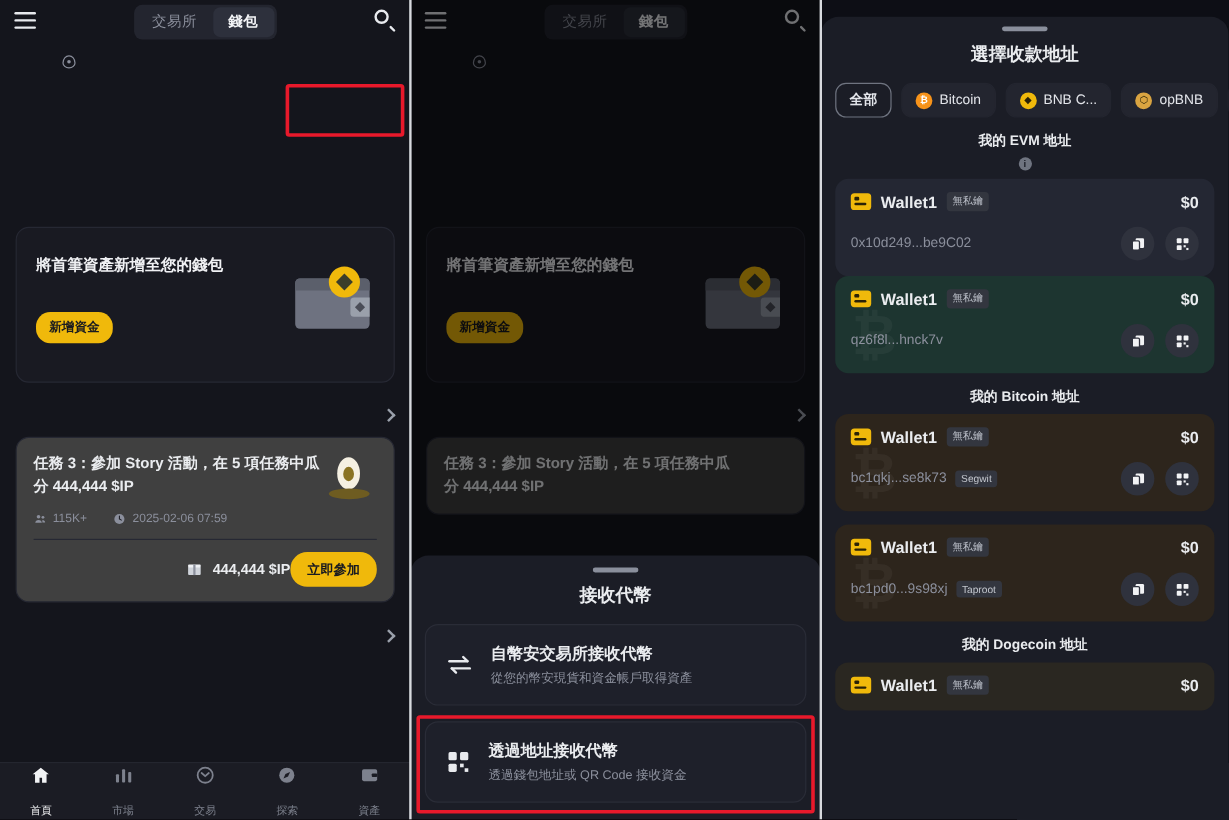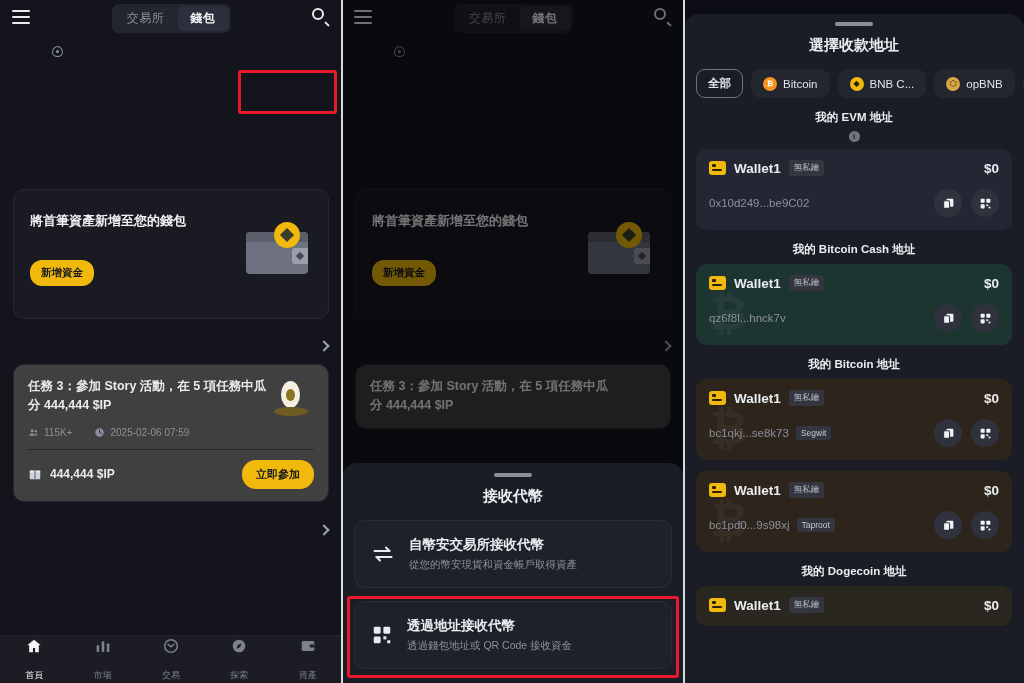--- a/index.html
+++ b/index.html
@@ -63,21 +63,21 @@
 
   .airdrop{ margin:0 13px; border:1px solid #262833; border-radius:11px; padding:12px 14px; background:#404040; }
   .airdrop .ttl{ font-size:12.5px; font-weight:bold; line-height:1.55; width:245px; }
   .adicon{ position:absolute; right:18px; top:14px; width:38px; height:38px; }
   .adicon .ring{ position:absolute; left:9px; top:2px; width:19px; height:27px; background:#f5f0e2; border-radius:50%; }
   .adicon .ring:after{ content:""; position:absolute; left:5px; top:8px; width:9px; height:12px; background:#8a7323; border-radius:50%;}
   .adicon .base{ position:absolute; left:2px; bottom:1px; width:34px; height:9px; background:#6e5c21; border-radius:50%; }
   .admeta{ display:flex; gap:22px; margin-top:11px; font-size:10px; color:#8b8f9c; align-items:center; }
   .admeta span{ display:flex; align-items:center; gap:5px; }
   .adsep{ height:1px; background:#262833; margin:11px 0 10px 0; }
-  .adfoot{ display:flex; align-items:center; justify-content:space-between; }
+  .adfoot{ display:flex; align-items:center; justify-content:flex-end; }
   .adreward{ display:flex; align-items:center; gap:8px; font-size:12px; font-weight:bold; }
   .joinbtn{ background:#f0b90b; color:#1a1b20; font-size:11px; font-weight:bold;
             padding:7px 14px; border-radius:14px; }
 
   .bottomnav{ position:absolute; left:0; bottom:0; width:100%; height:48px;
               background:#1b1c24; border-top:1px solid #24262f;
               display:flex; align-items:center; justify-content:space-around; }
   .nav{ display:flex; flex-direction:column; align-items:center; gap:14px; }
   .navlabel{ font-size:9px; color:#7d818d; }
   .nav.on .navlabel{ color:#f2f3f5; }
@@ -556,23 +556,20 @@
                   <rect x="13.5" y="3" width="7.5" height="7.5" rx="1.4"></rect>
                   <rect x="3" y="13.5" width="7.5" height="7.5" rx="1.4"></rect>
                   <rect x="13.5" y="13.5" width="3.3" height="3.3"></rect>
                   <rect x="17.7" y="17.7" width="3.3" height="3.3"></rect>
                 </svg>
               </div>
           </div>
         </div>
       </div>
 
-      <div class="grouplabel">
-        <span>我的 Bitcoin Cash 地址</span>
-      </div>
       <div class="wcard bch">
         <div class="bgmark">₿</div>
         <div class="wtop">
           <div class="wleft">
             <span class="wicon"></span>
             <span class="wname">Wallet1</span>
             <span class="wtag">無私鑰</span>
           </div>
           <div class="wamt">$0</div>
         </div>

